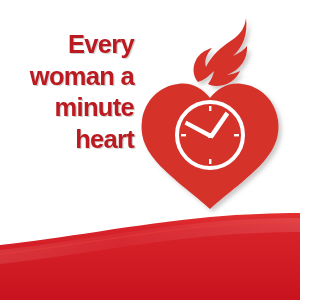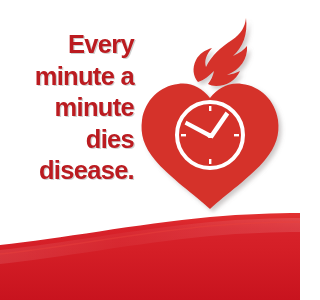--- a/index.html
+++ b/index.html
@@ -124,19 +124,18 @@
                C 60 244, 135 229, 210 222
                C 245 219, 275 218, 300 218
                L 300 232 C 275 232, 245 233, 210 236
                C 135 243, 60 258, 0 264 Z"></path>
       <path fill="none" stroke="#E8403C" stroke-opacity="0.45" stroke-width="1.4" d="M0 254 C 60 248, 135 233, 210 226 C 245 223, 275 222, 300 222"></path>
     </g>
   </svg>
 
   <div class="headline-block">
     <span class="headline-line">Every</span>
-    <span class="headline-line">minute a</span>
+    <span class="headline-line">woman a</span>
     <span class="headline-line">minute</span>
-    <span class="headline-line">dies</span>
-    <span class="headline-line">disease.</span>
+    <span class="headline-line">heart</span>
   </div>
 
 </div>
 
 </body></html>

